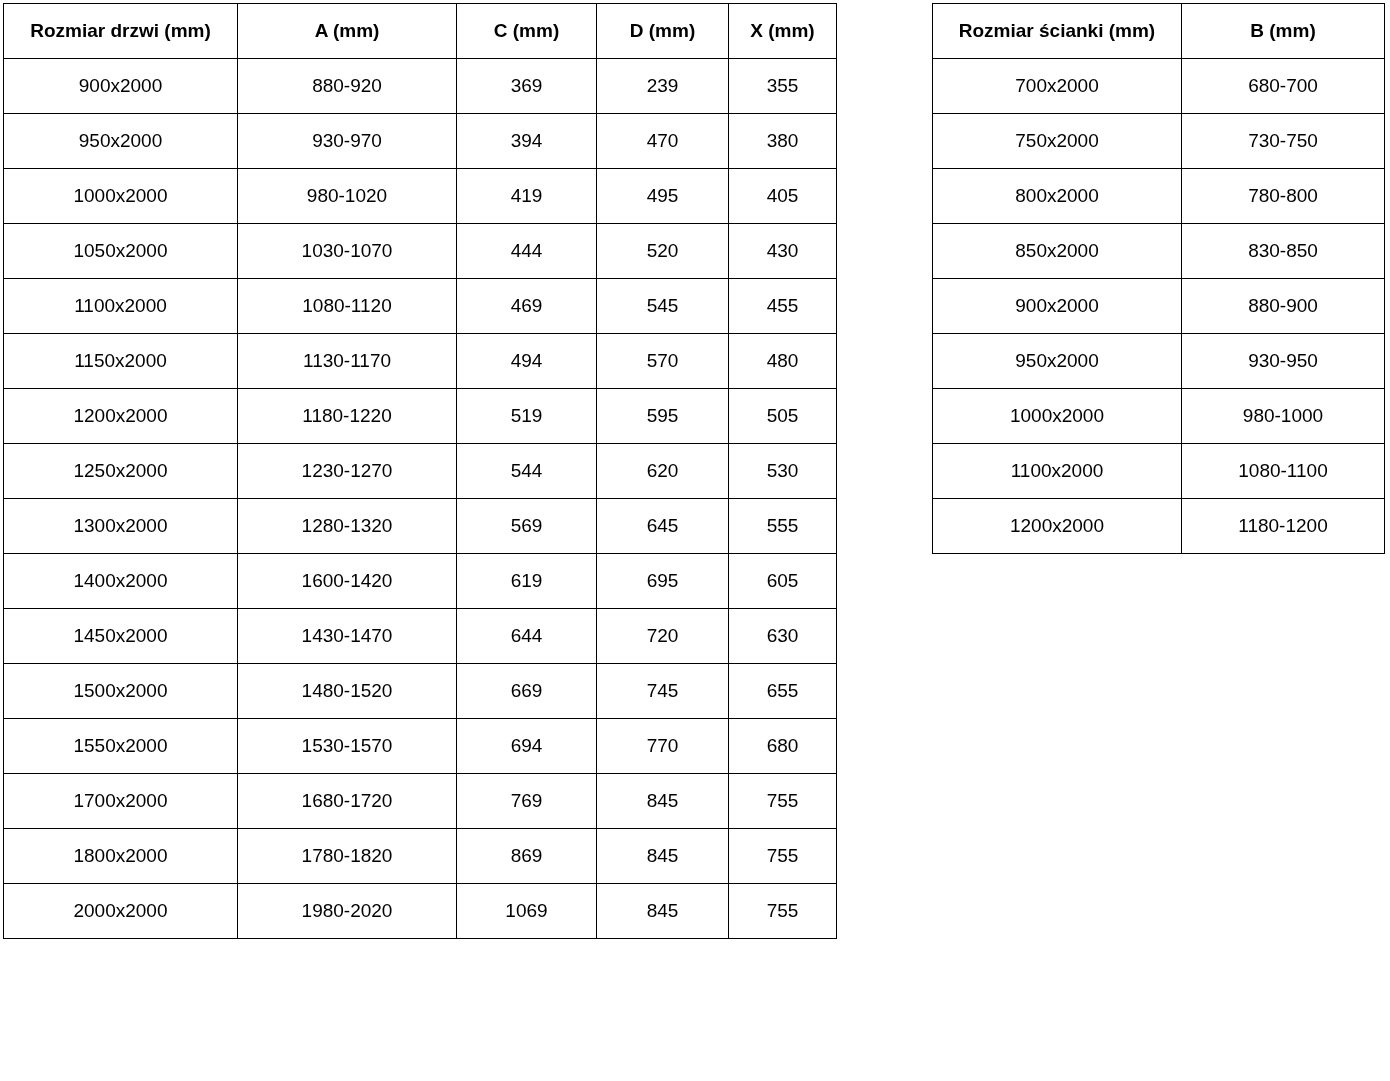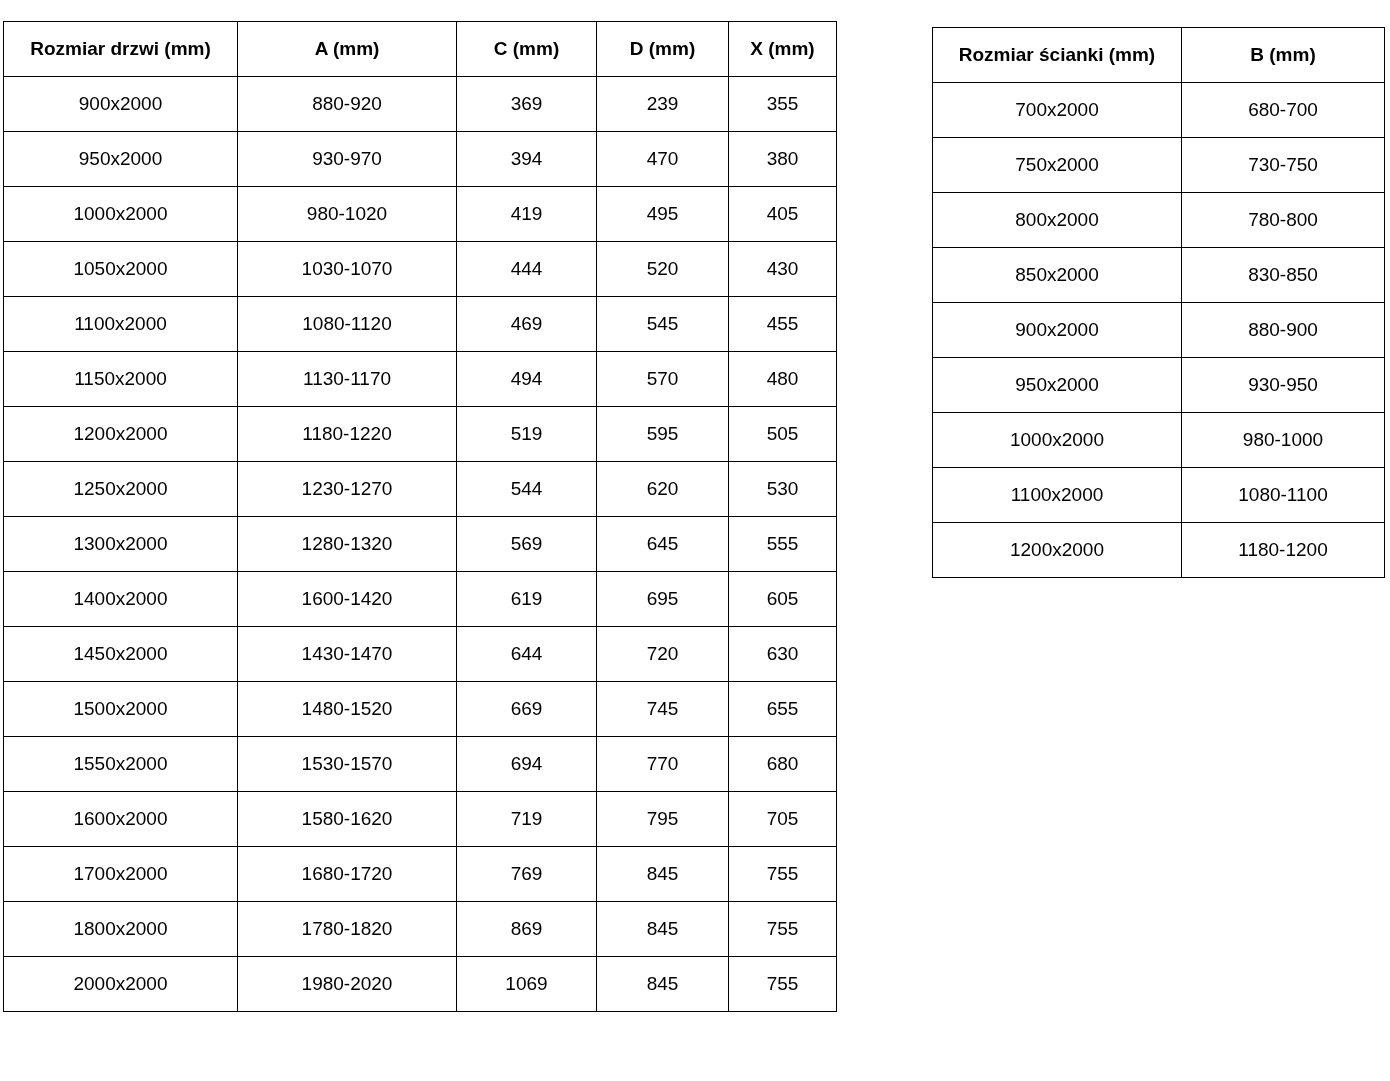--- a/index.html
+++ b/index.html
@@ -12,21 +12,20 @@
     height: 1081px;
     font-family: "Liberation Sans", sans-serif;
     color: #000000;
     position: relative;
     overflow: hidden;
   }
   .sheet {
     position: relative;
     width: 1390px;
     height: 1007px;
-    margin-top: 18px;
   }
   table.grid {
     border-collapse: collapse;
     table-layout: fixed;
   }
   table.grid th,
   table.grid td {
     border: 1px solid #000000;
     text-align: center;
     vertical-align: middle;
@@ -54,21 +53,21 @@
   #doors-table col.c-size { width: 234px; }
   #doors-table col.c-a    { width: 219px; }
   #doors-table col.c-c    { width: 140px; }
   #doors-table col.c-d    { width: 132px; }
   #doors-table col.c-x    { width: 108px; }
 
   
   #wall-table {
     position: absolute;
     left: 932px;
-    top: 9px;
+    top: 3px;
     width: 452px;
   }
   #wall-table col.c-size { width: 249px; }
   #wall-table col.c-b    { width: 203px; }
 </style>
 </head>
 <body>
 
 <div class="sheet">
 
@@ -175,27 +174,20 @@
         <td>655</td>
       </tr>
       <tr>
         <td>1550x2000</td>
         <td>1530-1570</td>
         <td>694</td>
         <td>770</td>
         <td>680</td>
       </tr>
       <tr>
-        <td>1600x2000</td>
-        <td>1580-1620</td>
-        <td>719</td>
-        <td>795</td>
-        <td>705</td>
-      </tr>
-      <tr>
         <td>1700x2000</td>
         <td>1680-1720</td>
         <td>769</td>
         <td>845</td>
         <td>755</td>
       </tr>
       <tr>
         <td>1800x2000</td>
         <td>1780-1820</td>
         <td>869</td>

